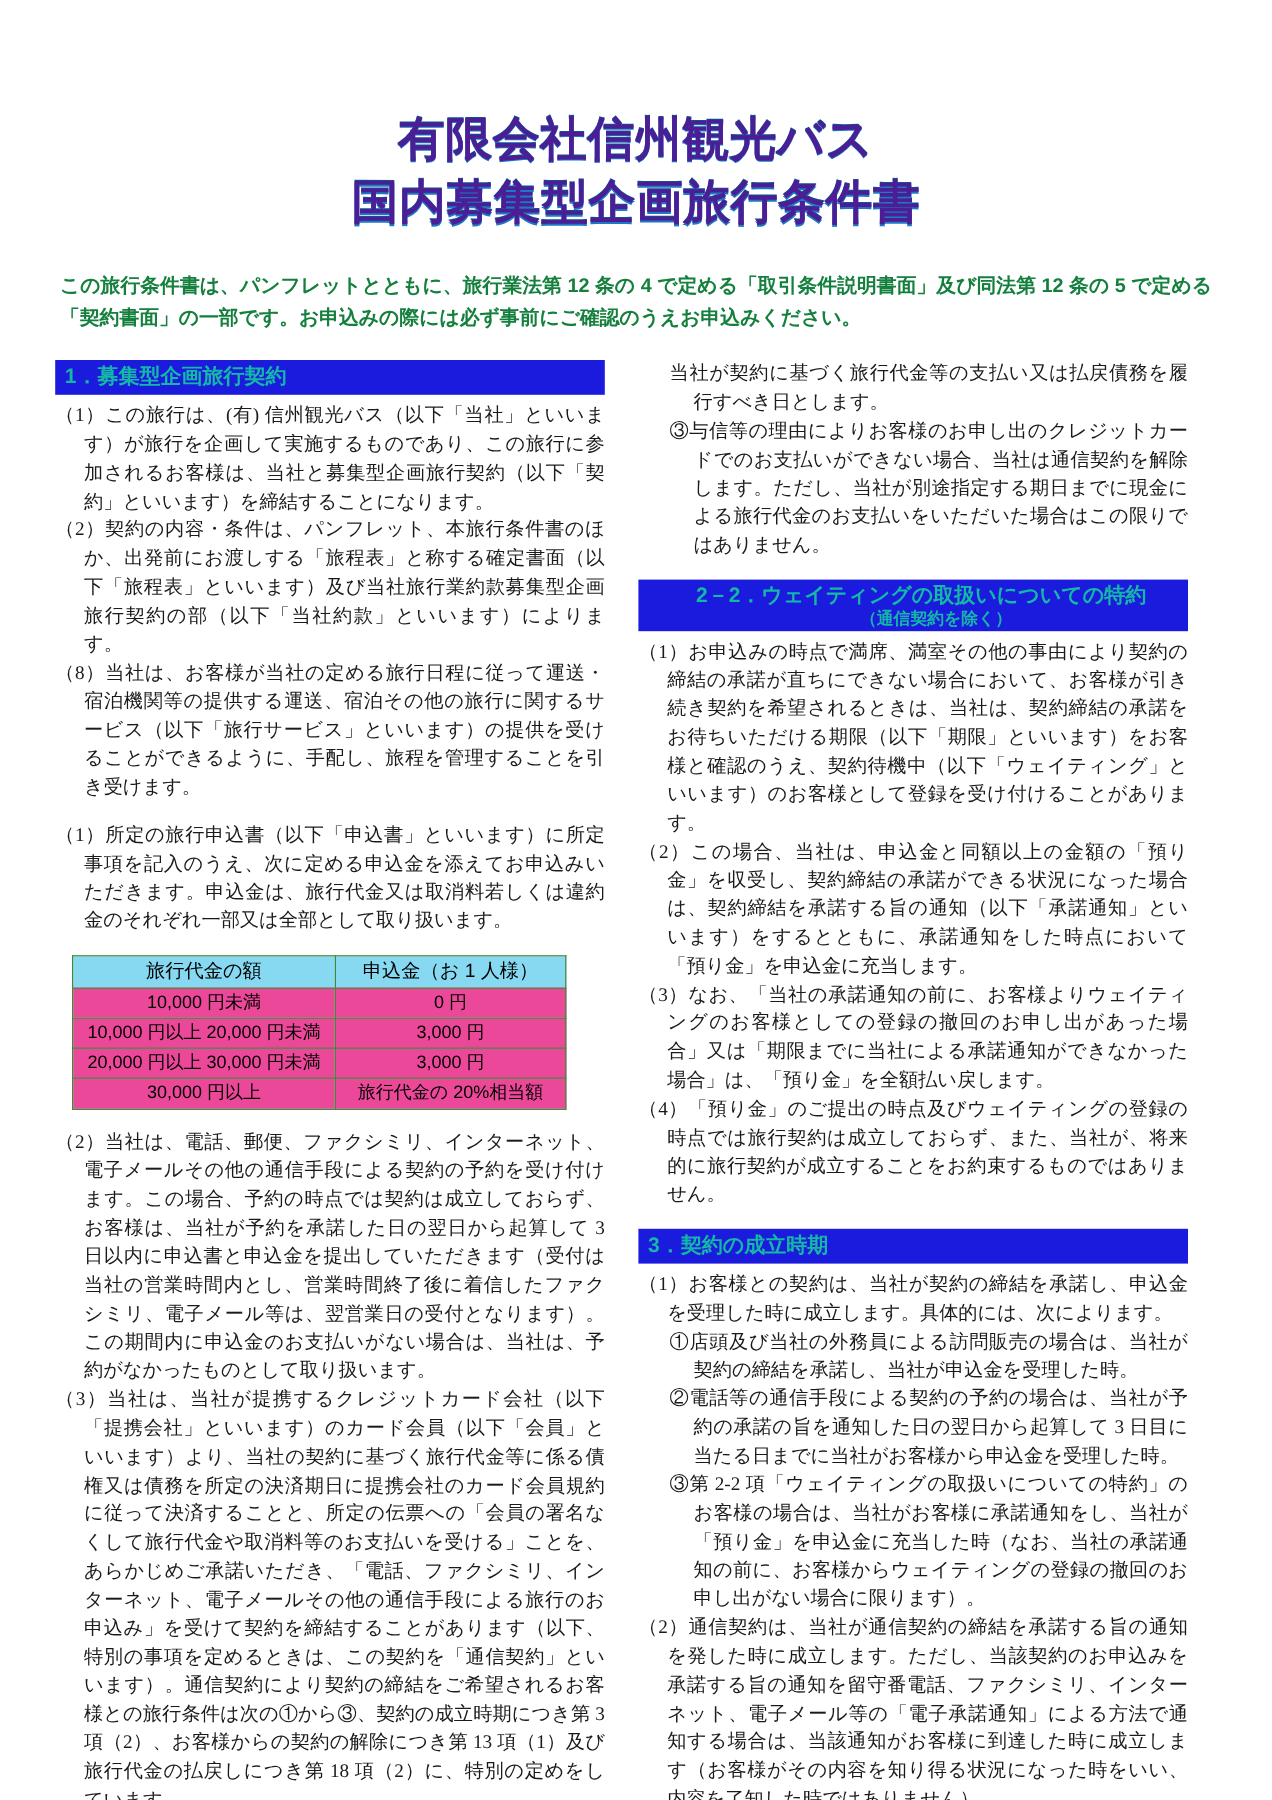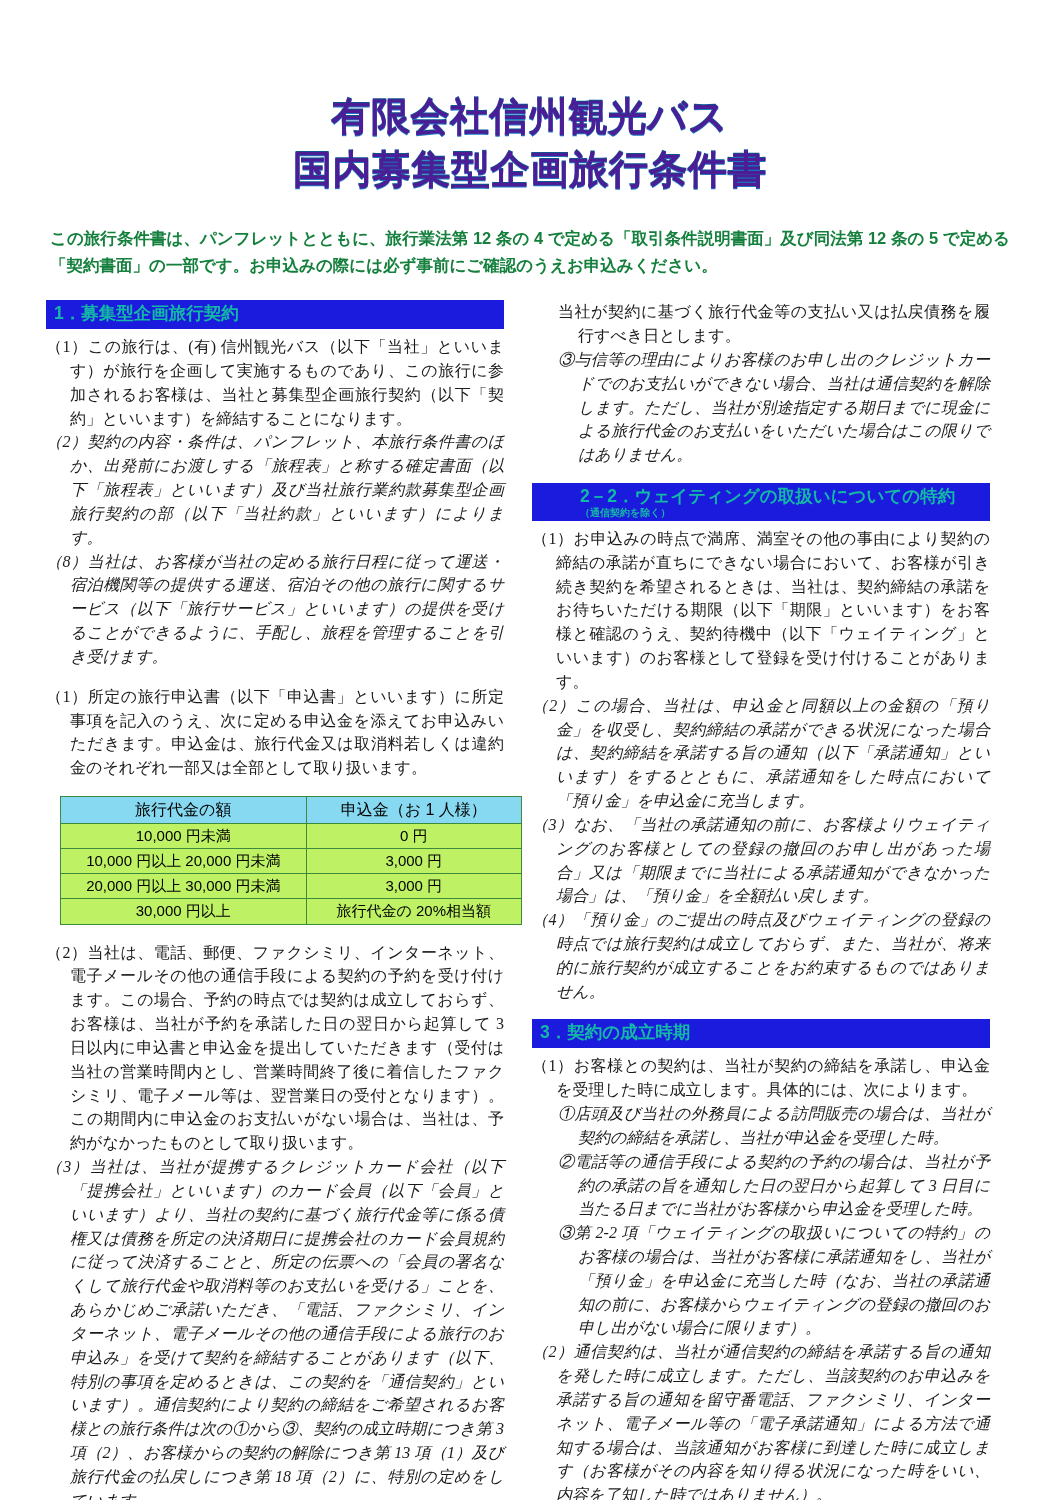--- a/index.html
+++ b/index.html
@@ -78,22 +78,22 @@
     margin: 0 0 6px 0;
     position: relative;
     box-sizing: border-box;
   }
   .sec-head.with-sub {
     padding-bottom: 2px;
     padding-left: 48px;
   }
   .sec-head .sub {
     display: block;
-    text-align: left;
-    font-size: 10px;
+    text-align: center;
+    font-size: 14px;
     font-weight: bold;
     line-height: 1.2;
     padding-right: 2px;
     margin-top: -1px;
   }
 
   
   p.para {
     margin: 0 0 0 0;
     font-size: 16px;
@@ -101,50 +101,50 @@
     text-align: justify;
     text-justify: inter-ideograph;
     padding-left: 24px;
     text-indent: -24px;
   }
   p.para.sub-item {
     padding-left: 42px;
     text-indent: -20px;
     margin-left: 4px;
   }
-  p.para + p.para { margin-top: 0; font-style: italic; }
+  p.para + p.para { margin-top: 0; }
   .sec-block { margin-bottom: 16px; }
   .sec-block:last-child { margin-bottom: 0; }
 
   
   .fee-table-wrap {
     margin: 16px 0 16px 14px;
   }
   table.fee-table {
     border-collapse: collapse;
-    width: 462px;
+    width: 412px;
     font-size: 15px;
     font-family: "Liberation Sans", "DejaVu Sans", sans-serif;
   }
   table.fee-table th,
   table.fee-table td {
     border: 1px solid #3c8a3c;
     text-align: center;
     padding: 2px 4px;
     line-height: 1.35;
     height: 20px;
     color: #000000;
   }
   table.fee-table th {
     background: #87d9f2;
     font-weight: normal;
     font-size: 16px;
   }
   table.fee-table td {
-    background: #bef264;
+    background: #ec4899;
   }
   table.fee-table col.c1 { width: 212px; }
   table.fee-table col.c2 { width: 186px; }
 </style>
 </head>
 <body>
 
 <div class="page">
 
   <div class="doc-title">

